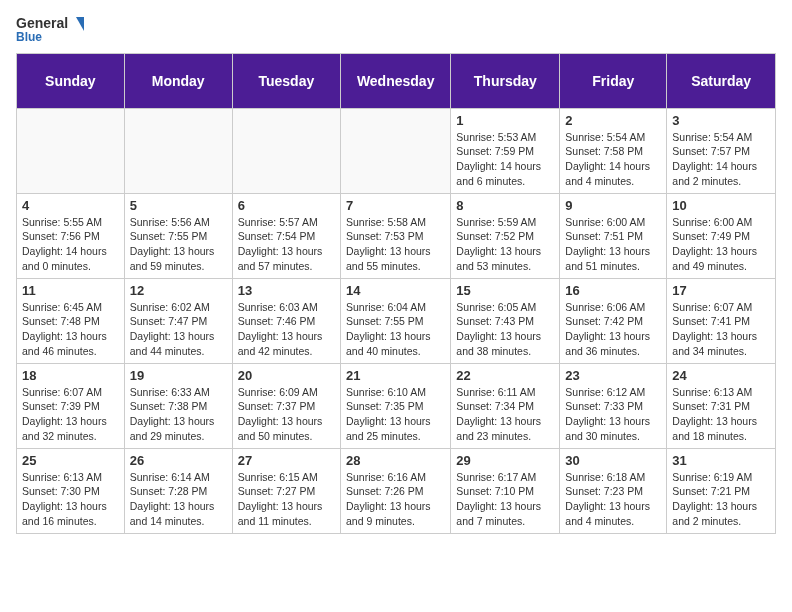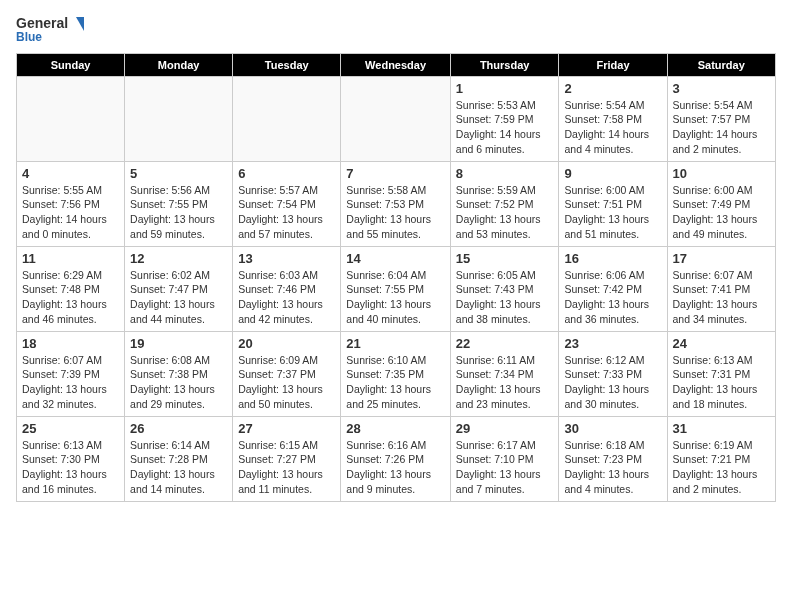--- a/index.html
+++ b/index.html
@@ -31,25 +31,25 @@
     }
     .subtitle {
       font-size: 15px;
       color: #333;
     }
     .calendar {
       width: 100%;
       border-collapse: collapse;
     }
     .calendar th {
-      background-color: #000000;
+      background-color: #4c1d95;
       color: #fff;
       text-align: center;
-      padding: 5px 4px;
-      font-size: 11px;
+      padding: 19px 4px;
+      font-size: 14px;
       border: 1px solid #ccc;
     }
     .calendar td {
       border: 1px solid #ccc;
       vertical-align: top;
       padding: 4px 5px;
       font-size: 10.5px;
       color: #333;
       width: 113px;
       min-height: 80px;
@@ -191,21 +191,21 @@
           <span>Sunrise: 6:00 AM</span><br>
           <span>Sunset: 7:49 PM</span><br>
           <span>Daylight: 13 hours and 49 minutes.</span>
         </div>
       </td>
       </tr>
       <tr>
         <td>
         <span class="day-number">11</span>
         <div class="day-info">
-          <span>Sunrise: 6:29 AM</span><br>
+          <span>Sunrise: 6:45 AM</span><br>
           <span>Sunset: 7:48 PM</span><br>
           <span>Daylight: 13 hours and 46 minutes.</span>
         </div>
       </td>
         <td>
         <span class="day-number">12</span>
         <div class="day-info">
           <span>Sunrise: 6:02 AM</span><br>
           <span>Sunset: 7:47 PM</span><br>
           <span>Daylight: 13 hours and 44 minutes.</span>
@@ -257,21 +257,21 @@
         <span class="day-number">18</span>
         <div class="day-info">
           <span>Sunrise: 6:07 AM</span><br>
           <span>Sunset: 7:39 PM</span><br>
           <span>Daylight: 13 hours and 32 minutes.</span>
         </div>
       </td>
         <td>
         <span class="day-number">19</span>
         <div class="day-info">
-          <span>Sunrise: 6:08 AM</span><br>
+          <span>Sunrise: 6:33 AM</span><br>
           <span>Sunset: 7:38 PM</span><br>
           <span>Daylight: 13 hours and 29 minutes.</span>
         </div>
       </td>
         <td>
         <span class="day-number">20</span>
         <div class="day-info">
           <span>Sunrise: 6:09 AM</span><br>
           <span>Sunset: 7:37 PM</span><br>
           <span>Daylight: 13 hours and 50 minutes.</span>

